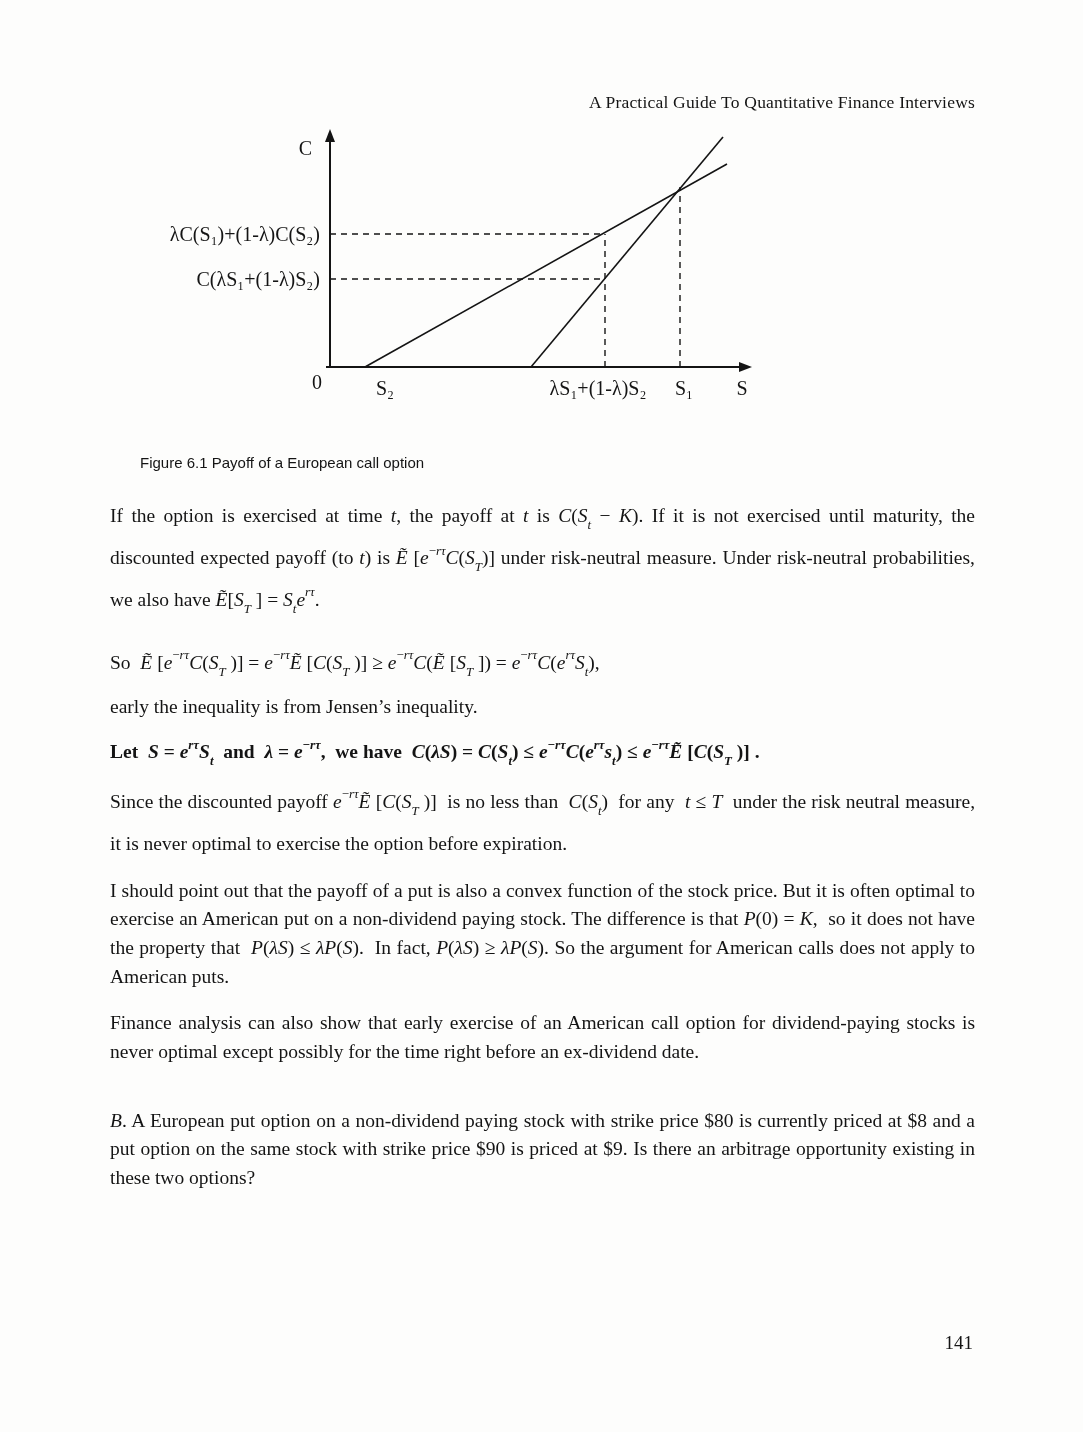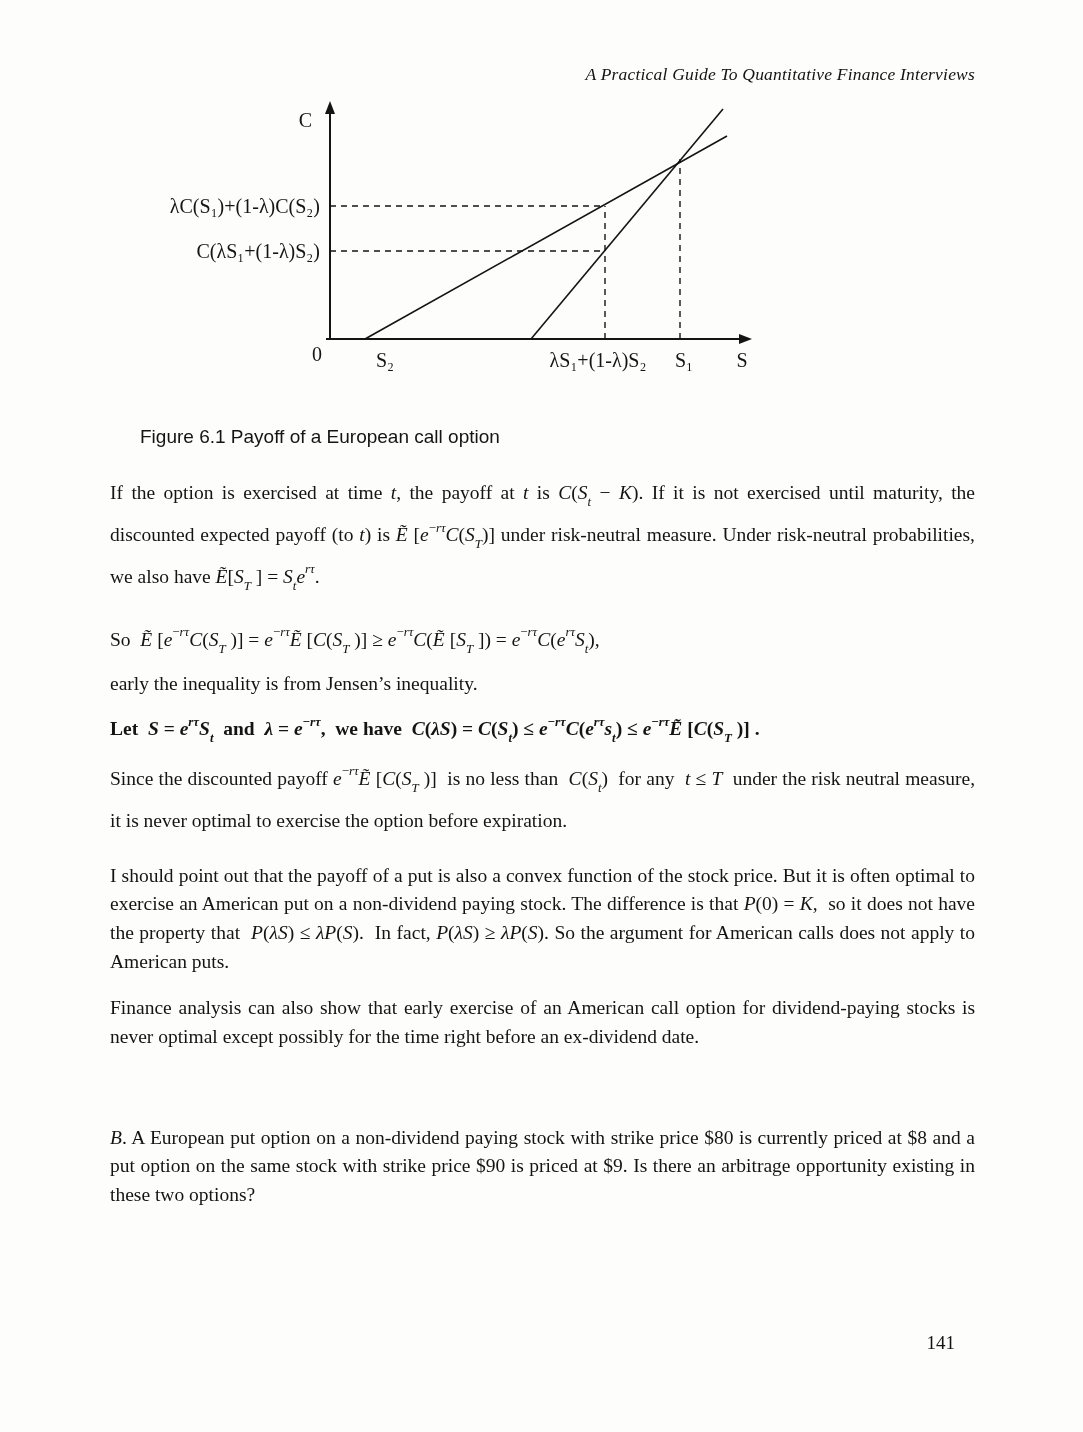--- a/index.html
+++ b/index.html
@@ -3,45 +3,45 @@
 <meta charset="utf-8">
 <style>
   html,body{margin:0;padding:0;background:#e8e8e8;}
   .page{
     width:1083px;height:1432px;background:#fdfdfc;color:#141414;
     font-family:"Liberation Serif",serif;font-size:19.5px;
     position:relative;box-sizing:border-box;
     padding:0 108px 0 110px;margin:0 auto;overflow:hidden;
   }
   .header{
-    padding-top:64px;text-align:right;font-size:17.5px;letter-spacing:.2px;font-style:italic;
+    padding-top:92px;text-align:right;font-size:17.5px;letter-spacing:.2px;
   }
   p{margin:0;}
   .intro{margin-top:28px;line-height:1.6;}
   .figure-wrap{margin-top:14px;margin-left:20px;}
   svg text{font-family:"Liberation Serif",serif;font-size:20px;fill:#141414;}
   .caption{
     margin-top:22px;margin-left:30px;
-    font-family:"Liberation Sans",sans-serif;font-size:19px;
+    font-family:"Liberation Sans",sans-serif;font-size:15px;
   }
   .para{text-align:justify;}
   .math-spaced{line-height:2.15;}
   .math-line{line-height:2.15;}
   .plain{line-height:1.47;}
   .p-exercise{margin-top:24px;}
   .p-eqso{margin-top:21px;}
   .p-jensen{margin-top:8px;line-height:1.5;}
   .p-let{margin-top:10px;font-weight:bold;}
   .p-since{margin-top:8px;}
-  .p-put{margin-top:20px;}
+  .p-put{margin-top:12px;}
   .p-div{margin-top:18px;}
-  .p-qb{margin-top:72px;}
+  .p-qb{margin-top:40px;}
   sup{font-size:.66em;position:relative;top:-.15em;line-height:0;}
   sub{font-size:.66em;position:relative;bottom:-.15em;line-height:0;}
-  .pageno{position:absolute;top:1332px;right:128px;font-size:19px;}
+  .pageno{position:absolute;top:1332px;right:110px;font-size:19px;}
 </style>
 </head>
 <body>
 
 <div class="page">
 
   <div class="header">A Practical Guide To Quantitative Finance Interviews</div>
 
 
   <div class="figure-wrap">

